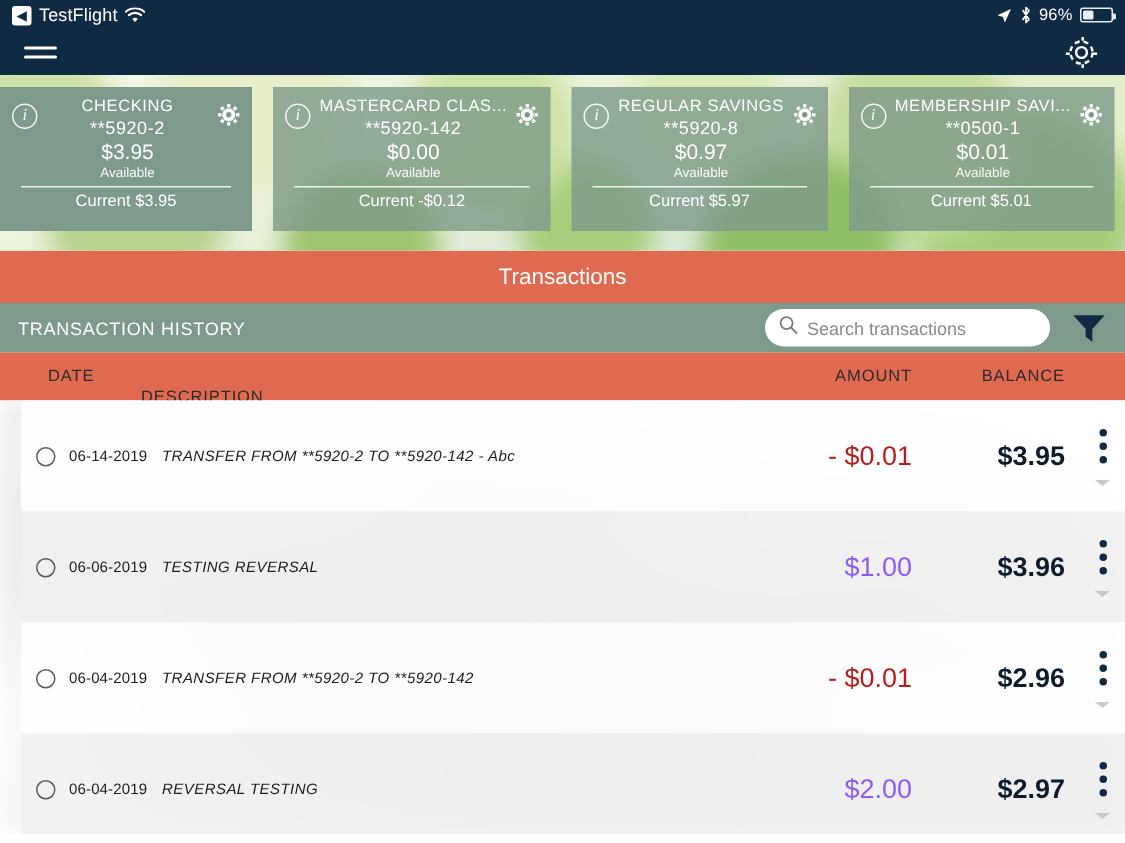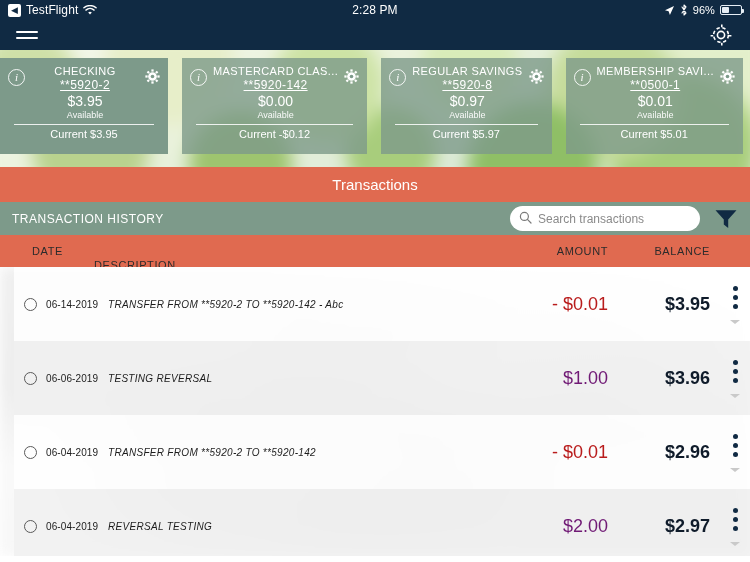--- a/index.html
+++ b/index.html
@@ -131,21 +131,21 @@
     font-family: "Liberation Serif", serif;
     font-style: italic; font-size: 11px; line-height: 1;
     margin-top: 4px;
   }
   .card-gear { flex: 0 0 auto; margin-top: 4px; line-height: 0; cursor: pointer; }
   .acct-mid { flex: 1 1 auto; text-align: center; padding: 0 2px; }
   .acct-name {
     font-size: 11px; letter-spacing: .4px; white-space: nowrap;
     overflow: hidden; text-overflow: ellipsis; line-height: 13px;
   }
-  .acct-number { font-size: 12px; letter-spacing: .4px; line-height: 14px; text-decoration: underline; }
+  .acct-number { font-size: 12px; letter-spacing: .4px; line-height: 14px; }
   .acct-amount { font-size: 14px; line-height: 17px; margin-top: 1px; }
   .acct-avail  { font-size: 9px; line-height: 11px; opacity: .95; }
   .acct-divider {
     height: 1px; background: rgba(255,255,255,.85);
     margin: 3px 6px 0 6px;
   }
   .acct-current {
     text-align: center; font-size: 11px; line-height: 18px; padding-bottom: 2px;
   }
 
@@ -233,21 +233,21 @@
     flex: 0 0 62px; font-size: 10px; color: #1c1c1c; letter-spacing: .1px;
   }
   .tx-desc {
     flex: 1 1 auto; font-size: 10px; color: #1c1c1c;
     letter-spacing: .3px; padding-right: 8px; font-style: italic;
   }
   .tx-amt {
     flex: 0 0 110px; text-align: right; padding-right: 12px;
     font-size: 18px; color: #b91c1c;
   }
-  .tx-amt.credit { color: #701a75; }
+  .tx-amt.credit { color: #8b5cf6; }
   .tx-bal {
     flex: 0 0 100px; text-align: right; padding-right: 10px;
     font-size: 18px; font-weight: bold; color: #0f1b2a;
   }
   .tx-menu {
     flex: 0 0 30px;
     display: flex; flex-direction: column; align-items: center;
     cursor: pointer;
   }
   .tx-menu b {
@@ -272,21 +272,20 @@
       <span>TestFlight</span>
       <span class="wifi-icon">
         <svg width="14" height="11" viewBox="0 0 14 11">
           <path d="M7 9.6 L5.2 7.6 A2.8 2.8 0 0 1 8.8 7.6 Z" fill="#fff"></path>
           <path d="M2.9 5.1 A6.2 6.2 0 0 1 11.1 5.1" stroke="#fff" stroke-width="1.4" fill="none" stroke-linecap="round"></path>
           <path d="M0.9 2.8 A9.3 9.3 0 0 1 13.1 2.8" stroke="#fff" stroke-width="1.4" fill="none" stroke-linecap="round"></path>
         </svg>
       </span>
     </div>
 
-    <div class="sb-center">2:28 PM</div>
 
     <div class="sb-right">
       <span class="loc-icon">
         <svg width="11" height="11" viewBox="0 0 11 11">
           <path d="M10 1 L1 5.2 L4.6 6.3 L5.9 10 Z" fill="#fff"></path>
         </svg>
       </span>
       <span class="bt-icon">
         <svg width="8" height="12" viewBox="0 0 8 12">
           <path d="M2 3 L6 9 L4 11 L4 1 L6 3 L2 9" stroke="#fff" stroke-width="1.1" fill="none" stroke-linejoin="round" stroke-linecap="round"></path>

